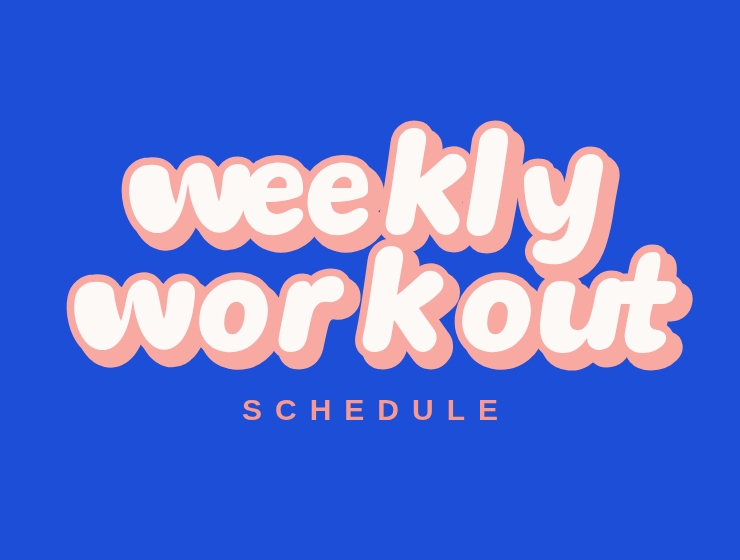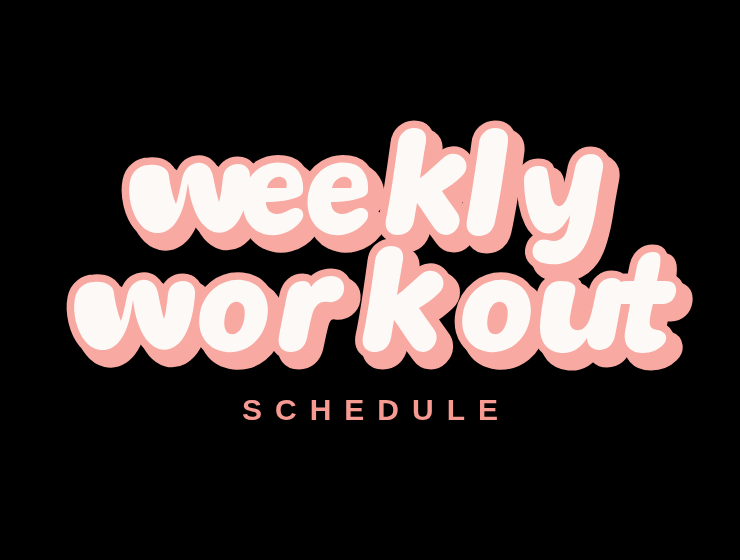--- a/index.html
+++ b/index.html
@@ -11,21 +11,21 @@
     width: 740px;
     height: 560px;
     overflow: hidden;
     font-family: "Liberation Sans", sans-serif;
   }
 
   #poster {
     position: relative;
     width: 740px;
     height: 560px;
-    background: #000000;
+    background: #1d4ed8;
     overflow: hidden;
   }
 
   
   #title-block {
     position: absolute;
     left: 0;
     top: 0;
     width: 740px;
     height: 560px;

